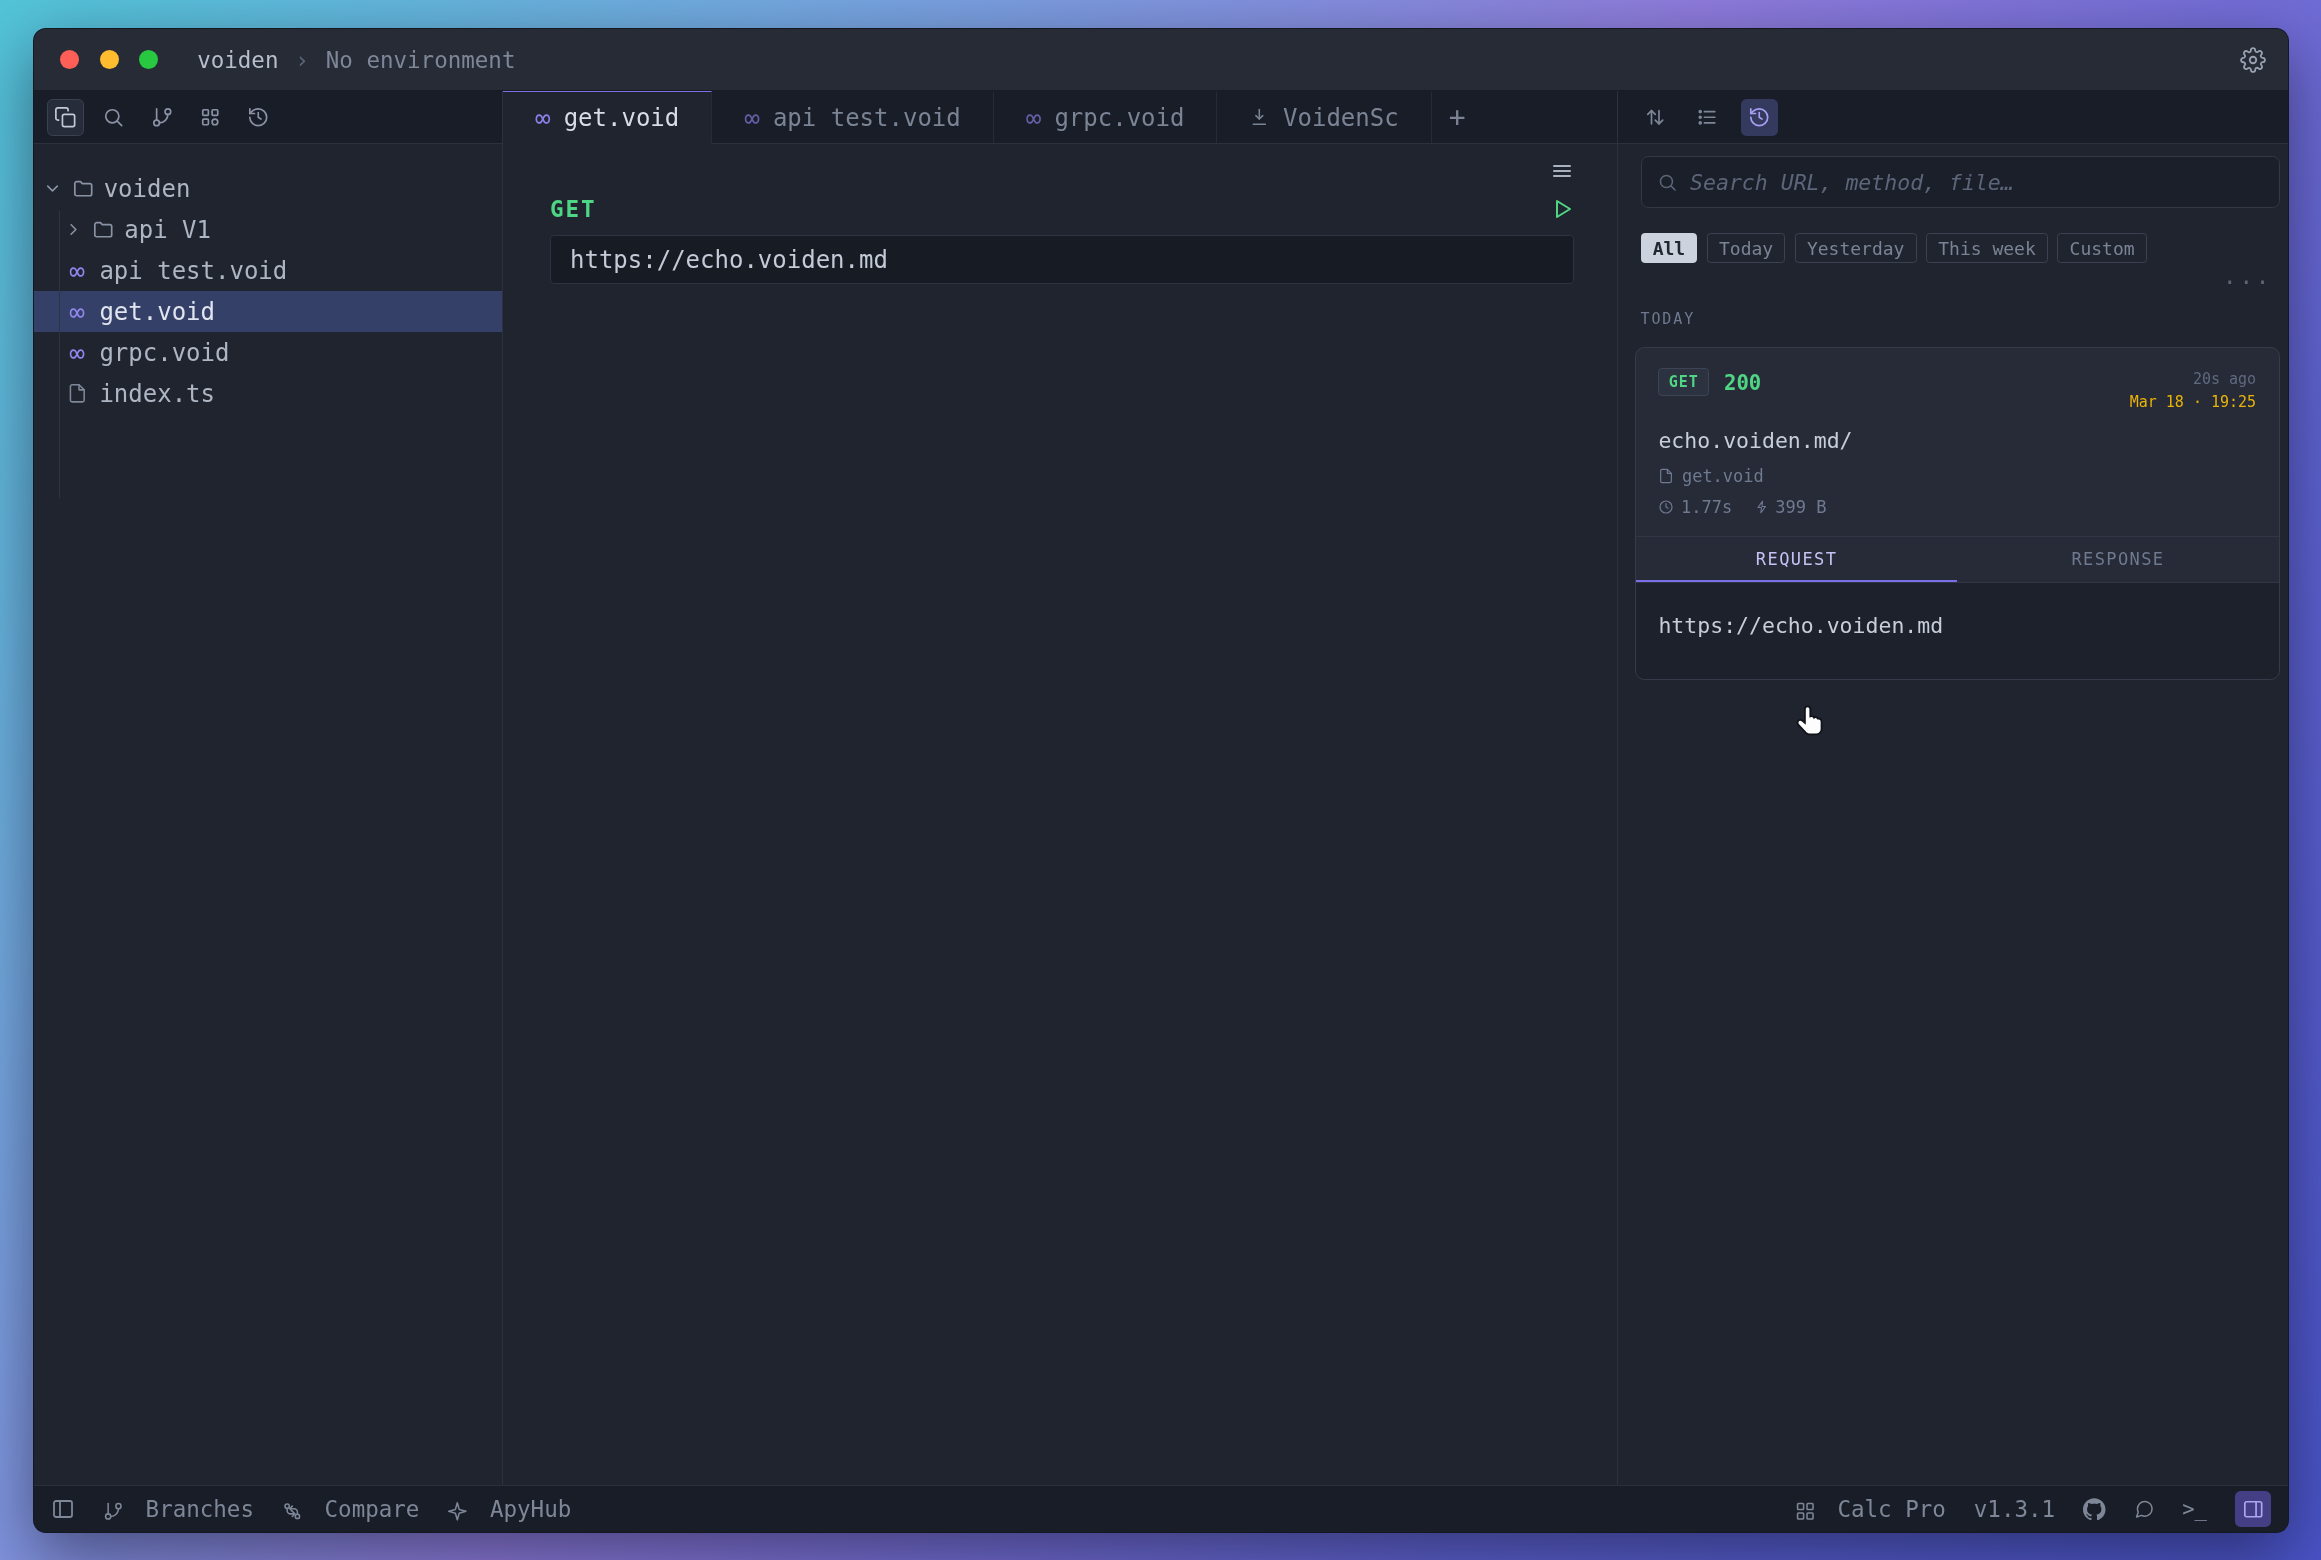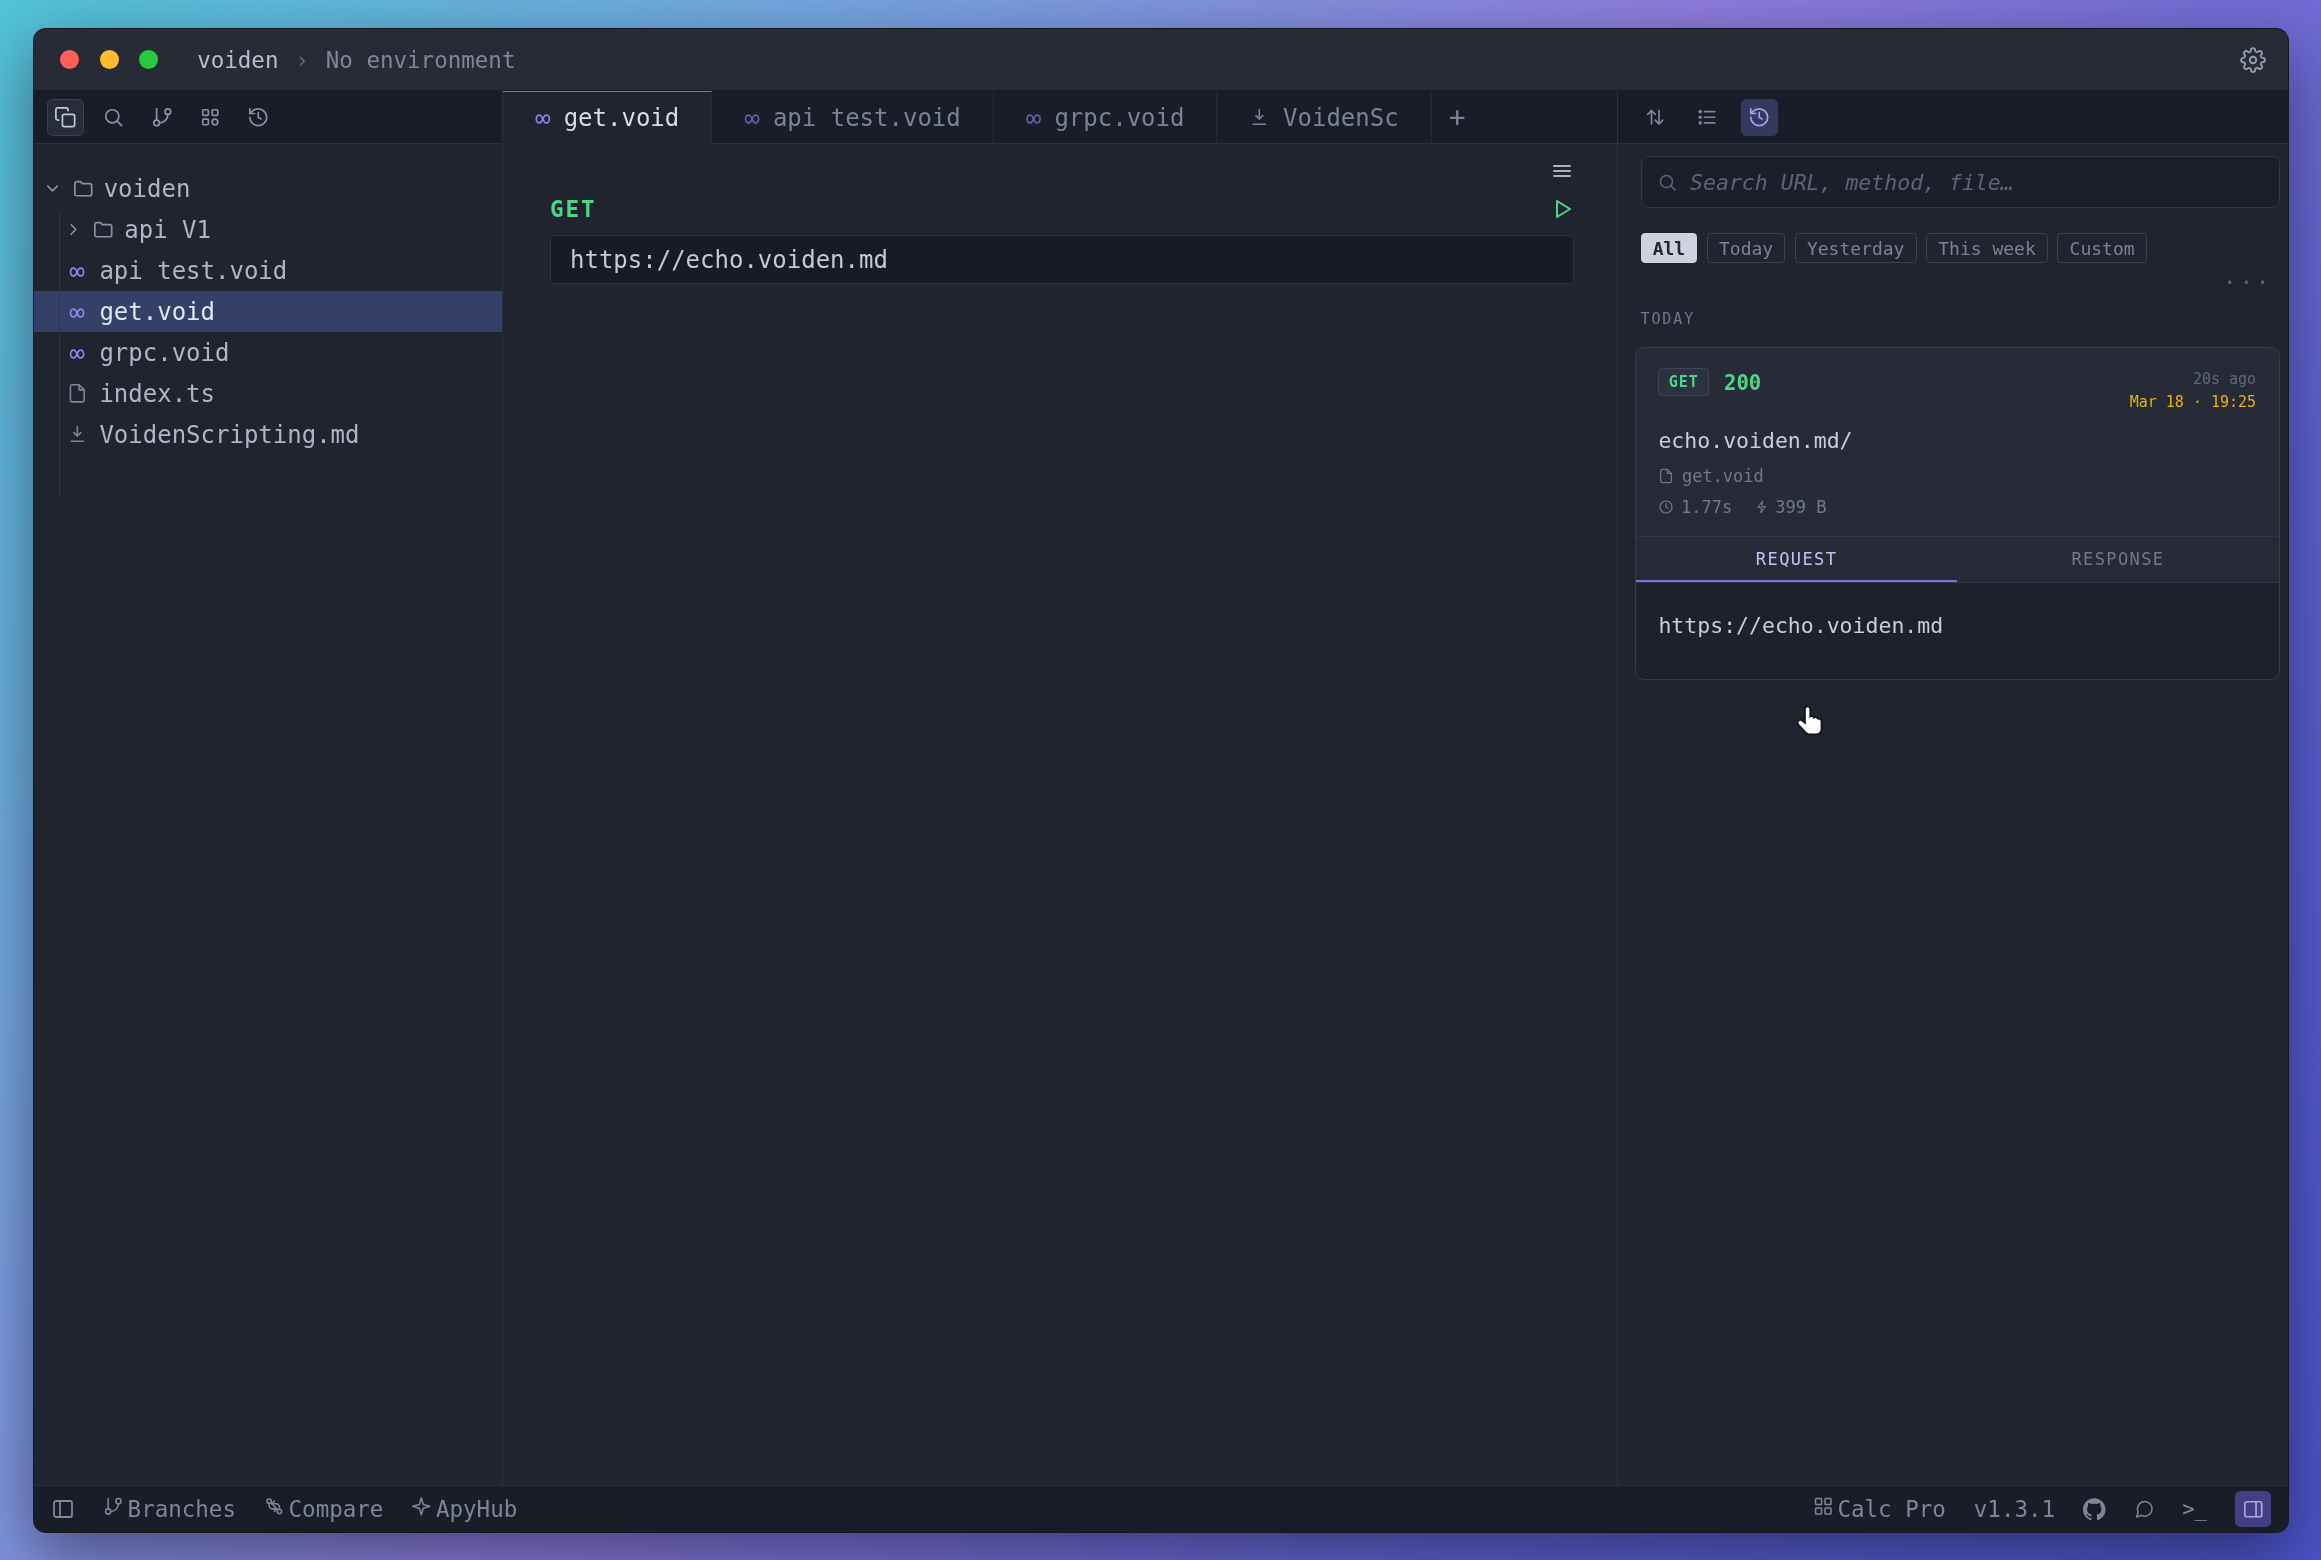--- a/index.html
+++ b/index.html
@@ -115,21 +115,21 @@
   .ctab { flex:1; height:45px; display:grid; place-items:center; color:#6f7990; font-size:17px; letter-spacing:1.4px; position:relative; cursor:default; }
   .ctab.active { color:#c6c1f4; }
   .ctab.active::after { content:""; position:absolute; left:0; right:0; bottom:0; height:1.9px; background:#7b6fe6; }
   .card-body { background:#1d212b; border-top:0.9px solid #303644; padding:30px 22.5px 41px; color:#c7cdd9; font-size:21.5px; }
   .cursor-hand { position:absolute; left:174px; top:560px; pointer-events:none; }
   
   .statusbar {
     height:47px; flex:0 0 47px; background:#191d27; border-top:0.9px solid #2a303c;
     display:flex; align-items:center; padding:0 17px; gap:28px; color:#7e8798; font-size:22.5px;
   }
-  .sb-item { display:flex; align-items:flex-start; gap:4px; white-space:nowrap; cursor:default; }
+  .sb-item { display:flex; align-items:flex-end; gap:22px; white-space:nowrap; cursor:default; }
   .sb-spacer { flex:1; }
   .sb-panel-btn { width:36px; height:36px; border-radius:5.6px; background:#443f85; display:grid; place-items:center; }
   svg { display:block; }
 </style>
 </head>
 <body>
 
 <div class="frame">
   <div class="window">
 
@@ -284,30 +284,20 @@
           <span>grpc.void</span>
         </div>
         <div class="trow lvl1">
           <span class="ic" style="width:26px">
             <svg width="20.6" height="20.6" viewBox="0 0 24 24" fill="none" stroke="#7e8798" stroke-width="1.8" stroke-linecap="round" stroke-linejoin="round">
                 <path d="M14 2H6a2 2 0 0 0-2 2v16a2 2 0 0 0 2 2h12a2 2 0 0 0 2-2V8z"></path>
                 <polyline points="14,2 14,8 20,8"></polyline>
               </svg>
           </span>
           <span>index.ts</span>
-        </div>
-        <div class="trow lvl1">
-          <span class="ic" style="width:26px">
-            <svg width="20.6" height="20.6" viewBox="0 0 24 24" fill="none" stroke="#7e8798" stroke-width="1.8" stroke-linecap="round" stroke-linejoin="round">
-                <path d="M12 3v11"></path>
-                <path d="M8 10l4 4 4-4"></path>
-                <path d="M5 20h14"></path>
-              </svg>
-          </span>
-          <span>VoidenScripting.md</span>
         </div>
       </aside>
 
       <main class="editor">
         <span class="ed-menu">
           <svg width="24" height="24" viewBox="0 0 24 24" fill="none" stroke="#aab2c0" stroke-width="2" stroke-linecap="round">
               <line x1="4" y1="7" x2="20" y2="7"></line>
               <line x1="4" y1="12" x2="20" y2="12"></line>
               <line x1="4" y1="17" x2="20" y2="17"></line>
             </svg>

